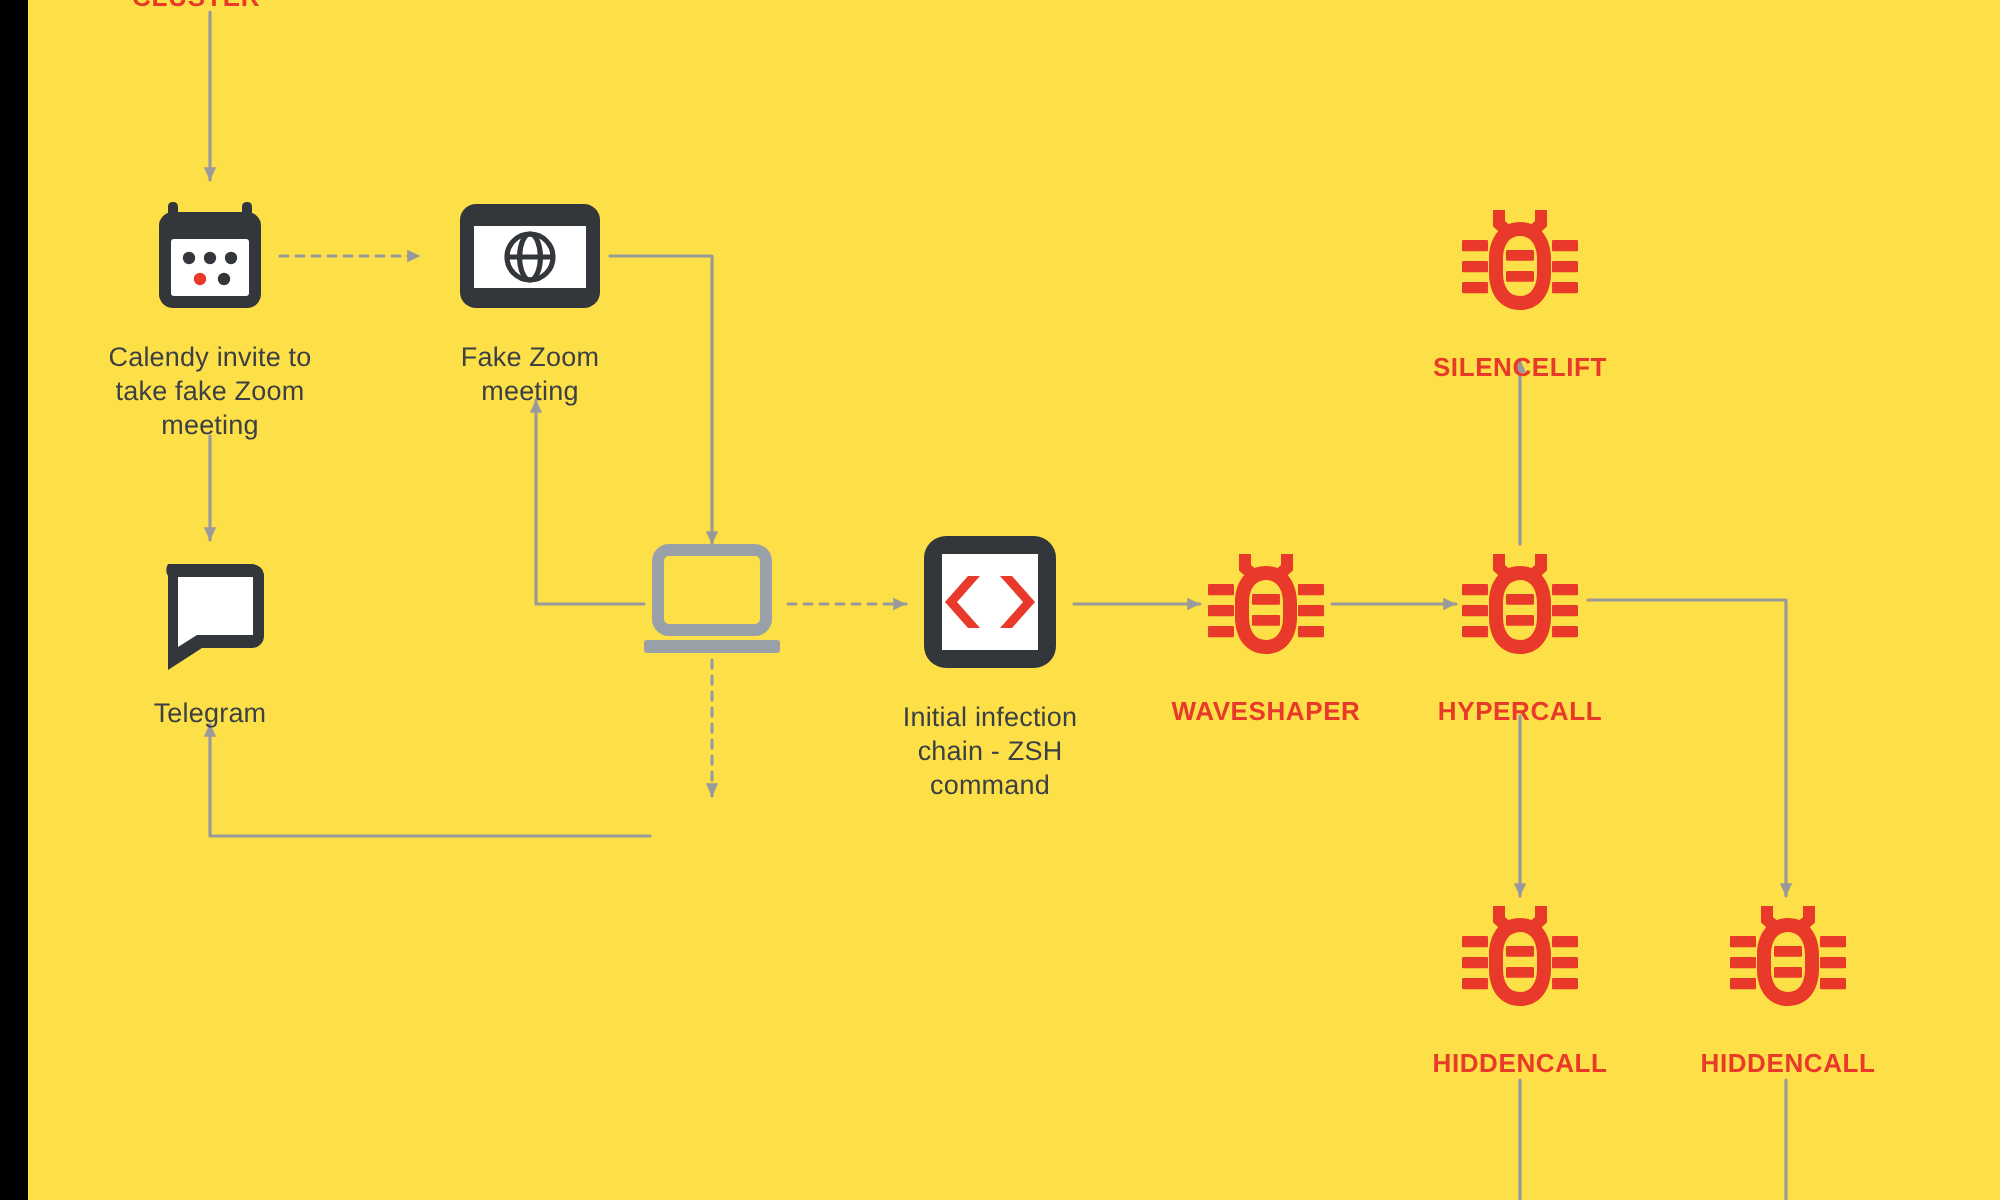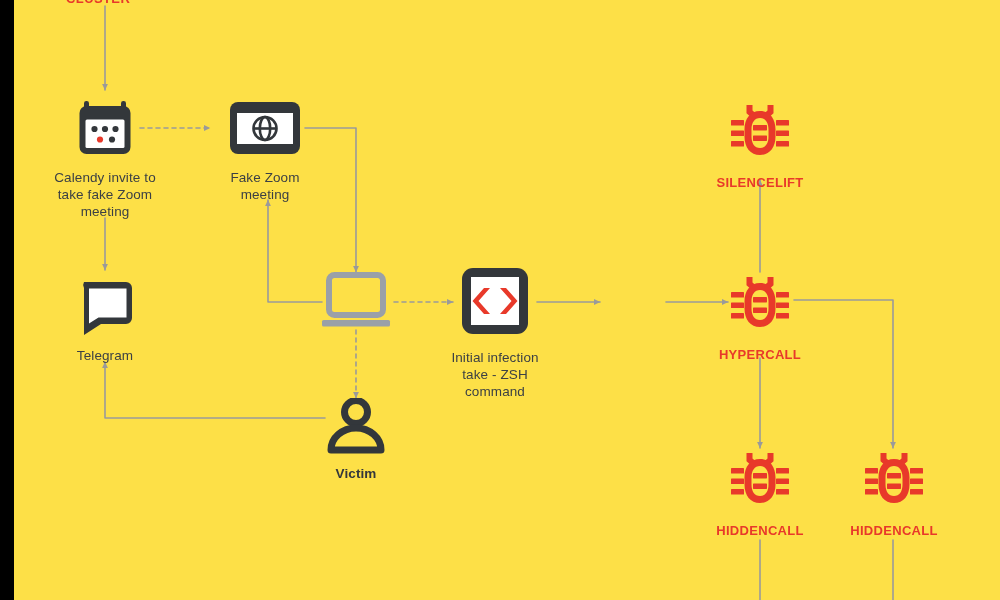--- a/index.html
+++ b/index.html
@@ -157,44 +157,56 @@
 
   <div class="node" style="left:318px; top:272px; width:76px;">
     <span class="glyph">
       <svg width="76" height="58" viewBox="0 0 76 58">
         <rect x="11" y="3" width="54" height="40" rx="5.5" fill="none" stroke="#9aa0a8" stroke-width="6"></rect>
         <rect x="4" y="48" width="68" height="6.5" rx="1.6" fill="#9aa0a8"></rect>
       </svg>
     </span>
   </div>
 
-  <div class="node" style="left:312px; top:398px; width:88px;">
-    <span class="glyph">
-      <svg width="70" height="56" viewBox="0 0 70 56">
-        <circle cx="35" cy="14" r="11.5" fill="none" stroke="#33373b" stroke-width="7"></circle>
-        <path d="M10,52 a25,22 0 0 1 50,0 z" fill="none" stroke="#33373b" stroke-width="7" stroke-linejoin="round"></path>
-      </svg>
-    </span>
-    <span class="cap vic">Victim</span>
-  </div>
 
   <div class="node" style="left:438px; top:264px; width:114px;">
     <span class="glyph">
       <svg width="74" height="74" viewBox="0 0 74 74">
         <rect x="4" y="4" width="66" height="66" rx="11" fill="#33373b"></rect>
         <rect x="13" y="13" width="48" height="48" fill="#ffffff"></rect>
         <path d="M32,24 L20.5,37 L32,50 L26,50 L14.5,37 L26,24 z" fill="#e8392a"></path>
         <path d="M42,24 L53.5,37 L42,50 L48,50 L59.5,37 L48,24 z" fill="#e8392a"></path>
       </svg>
     </span>
     <span class="cap">Initial infection
-take - ZSH
+chain - ZSH
 command</span>
   </div>
 
+  <div class="node" style="left:572px; top:272px; width:122px;">
+    <span class="glyph">
+      <svg width="62" height="62" viewBox="0 0 62 62">
+        <g fill="#e8392a">
+          <path d="M17.5,5 h6 v5.5 l4.5,4 -4,4.5 -6.5,-5.8 z"></path>
+          <path d="M44.5,5 h-6 v5.5 l-4.5,4 4,4.5 6.5,-5.8 z"></path>
+          <path d="M31,11 c-9.6,0 -15.5,7.6 -15.5,18.5 v7 c0,11 5.9,18.5 15.5,18.5 s15.5,-7.5 15.5,-18.5 v-7 C46.5,18.6 40.6,11 31,11 z
+                   M31,18 c5.4,0 8.5,4.5 8.5,11.5 v7 c0,7 -3.1,11.5 -8.5,11.5 s-8.5,-4.5 -8.5,-11.5 v-7 C22.5,22.5 25.6,18 31,18 z"></path>
+          <rect x="2" y="20" width="13" height="5.6" rx="0.6"></rect>
+          <rect x="2" y="30.5" width="13" height="5.6" rx="0.6"></rect>
+          <rect x="2" y="41" width="13" height="5.6" rx="0.6"></rect>
+          <rect x="47" y="20" width="13" height="5.6" rx="0.6"></rect>
+          <rect x="47" y="30.5" width="13" height="5.6" rx="0.6"></rect>
+          <rect x="47" y="41" width="13" height="5.6" rx="0.6"></rect>
+          <rect x="24" y="25" width="14" height="5.4" rx="0.6"></rect>
+          <rect x="24" y="35.5" width="14" height="5.4" rx="0.6"></rect>
+        </g>
+      </svg>
+    </span>
+    <span class="cap mal">WAVESHAPER</span>
+  </div>
 
   <div class="node" style="left:700px; top:272px; width:120px;">
     <span class="glyph">
       <svg width="62" height="62" viewBox="0 0 62 62">
         <g fill="#e8392a">
           <path d="M17.5,5 h6 v5.5 l4.5,4 -4,4.5 -6.5,-5.8 z"></path>
           <path d="M44.5,5 h-6 v5.5 l-4.5,4 4,4.5 6.5,-5.8 z"></path>
           <path d="M31,11 c-9.6,0 -15.5,7.6 -15.5,18.5 v7 c0,11 5.9,18.5 15.5,18.5 s15.5,-7.5 15.5,-18.5 v-7 C46.5,18.6 40.6,11 31,11 z
                    M31,18 c5.4,0 8.5,4.5 8.5,11.5 v7 c0,7 -3.1,11.5 -8.5,11.5 s-8.5,-4.5 -8.5,-11.5 v-7 C22.5,22.5 25.6,18 31,18 z"></path>
           <rect x="2" y="20" width="13" height="5.6" rx="0.6"></rect>

